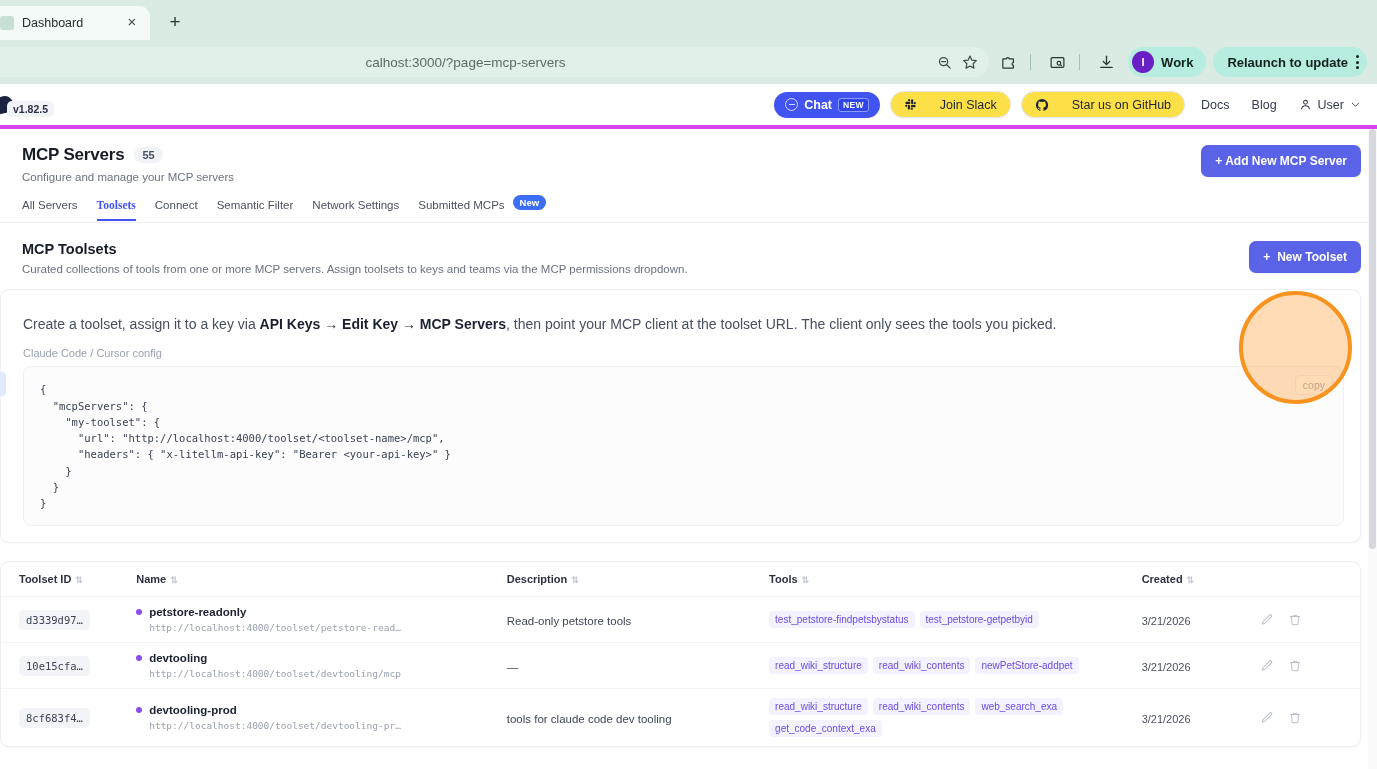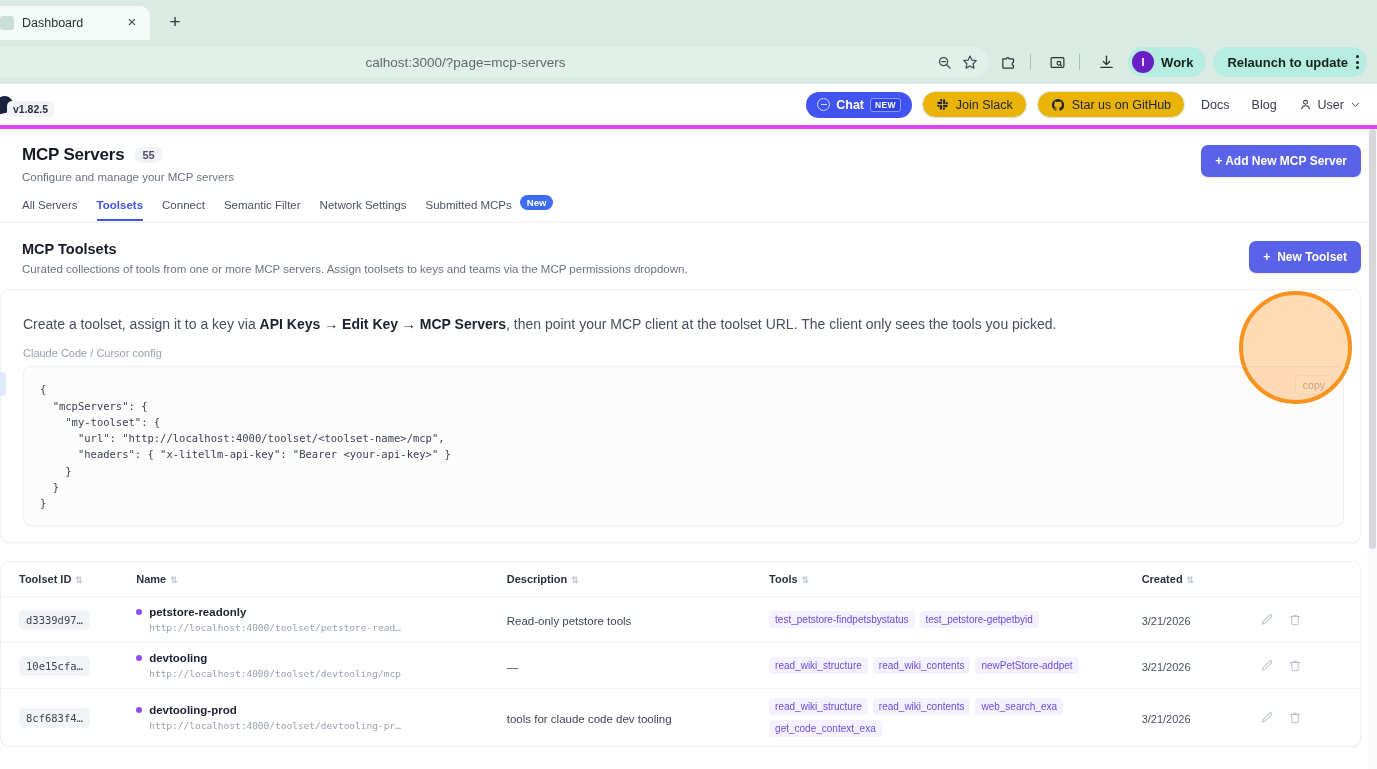--- a/index.html
+++ b/index.html
@@ -215,25 +215,25 @@
     background: #2f45e8;
     border: 1px solid #8e9cff;
     color: #fff;
     font-size: 8.5px;
     font-weight: 700;
     letter-spacing: .3px;
     padding: 1px 4px;
     border-radius: 3px;
   }
   .btn-out {
-    background: #eab308;
+    background: #fde047;
     border: 1px solid #e3e6ec;
     border-radius: 16px;
     height: 27px;
-    display: flex; align-items: center; gap: 7px;
+    display: flex; align-items: center; gap: 23px;
     padding: 0 13px;
     font-size: 12.5px;
     color: #1d2433;
     box-shadow: 0 1px 1px rgba(16,24,40,.04);
   }
   .hdr-link {
     font-size: 12.5px;
     color: #343b4c;
     padding: 0 6px;
   }
@@ -274,21 +274,21 @@
   }
   .tab-item {
     font-size: 11.5px;
     color: #4b5costs;
     color: #4b5160;
     padding-bottom: 8px;
     border-bottom: 2px solid transparent;
     display: flex; align-items: center; gap: 8px;
     white-space: nowrap;
   }
-  .tab-item.active { color: #4154f1; border-bottom-color: #4154f1; font-weight: 600; }
+  .tab-item.active { color: #4154f1; border-bottom-color: #4154f1; font-weight: 600; font-family: Liberation Serif, serif; }
   .tab-pill {
     background: #3d6df5;
     color: #fff;
     font-size: 9.5px;
     font-weight: 700;
     border-radius: 9px;
     padding: 2px 7px;
     transform: translateY(-2px);
   }
 

